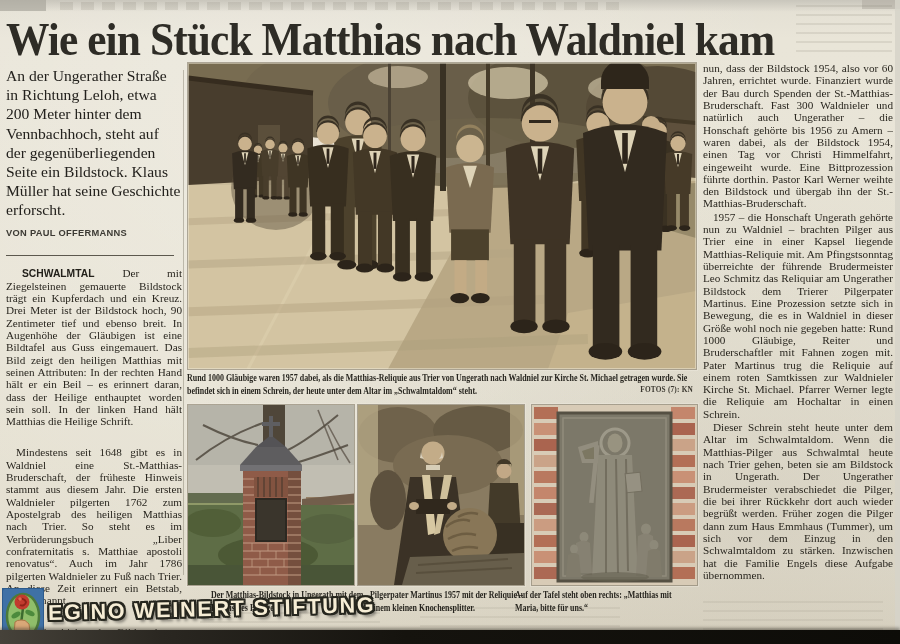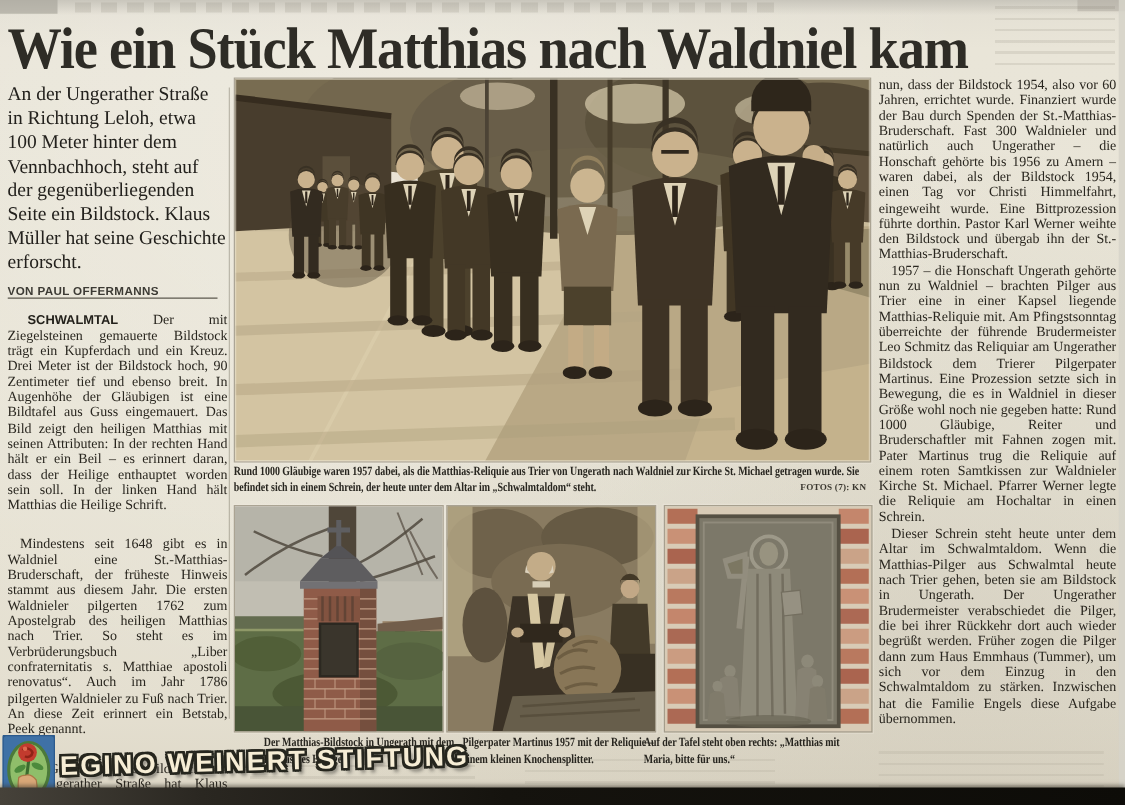--- a/index.html
+++ b/index.html
@@ -24,21 +24,21 @@
   .headline{position:absolute;left:6px;top:16px;width:892px;height:52px;color:#2e2c26;
             font-family:"Liberation Serif",serif;font-weight:bold;font-size:47px;line-height:1.0;
             white-space:nowrap;}
   .headline>span{display:inline-block;transform:scaleX(.925);transform-origin:0 0;letter-spacing:-1px;}
 
   .colrule{position:absolute;left:183px;top:70px;width:1px;height:505px;background:rgba(100,94,78,.35);}
 
   .leftcol{position:absolute;left:6px;top:66px;width:176px;height:578px;overflow:hidden;color:#262420;}
   .lead{font-size:15.6px;line-height:1.23;margin:0 0 9px 0;color:#23211d;}
   .byline{font-family:"Liberation Sans",sans-serif;font-weight:bold;font-size:9.3px;color:#3c3a34;
-          letter-spacing:.3px;border-bottom:1.4px solid #5c584e;padding-bottom:0;margin-bottom:11px;width:168px;}
+          letter-spacing:.3px;border-bottom:1.4px solid #5c584e;padding-bottom:17px;margin-bottom:11px;width:168px;}
   .bodytext p{font-size:11.2px;line-height:1.10;text-align:justify;margin:0;color:#29261f;}
   .bodytext p + p{text-indent:10px;margin-top:19px;}
   .dateline{font-family:"Liberation Sans",sans-serif;font-weight:bold;font-size:10.3px;color:#23211b;margin-left:16px;}
 
   .rightcol{position:absolute;left:703px;top:62px;width:190px;height:568px;overflow:hidden;}
   .rightcol p{font-size:11.2px;line-height:1.10;text-align:justify;margin:0;color:#29261f;font-family:Liberation Serif, serif;}
   .rightcol p + p{text-indent:10px;margin-top:1px;}
 
   .photo{position:absolute;border:1px solid rgba(110,100,80,.5);box-shadow:0 0 0 1px rgba(240,236,224,.4);}
   .photo svg{display:block;}
@@ -76,21 +76,21 @@
   <div class="ghost ghost-l" style="left:420px;top:606px;width:200px;height:30px;opacity:.4;"></div>
   <div class="ghost ghost-l" style="left:703px;top:596px;width:180px;height:34px;opacity:.4;"></div>
 
   <div class="headline">
     <span>Wie ein Stück Matthias nach Waldniel kam</span>
   </div>
 
   <div class="colrule"></div>
 
   <div class="leftcol">
-    <p class="lead">An der Ungerather Straße in Richtung Leloh, etwa 100 Meter hinter dem Vennbachhoch, steht auf der gegenüberliegenden Seite ein Bildstock. Klaus Müller hat seine Geschichte erforscht.</p>
+    <p class="lead">An der Ungerather Straße in Richtung Leloh, etwa 200 Meter hinter dem Vennbachhoch, steht auf der gegenüberliegenden Seite ein Bildstock. Klaus Müller hat seine Geschichte erforscht.</p>
     <div class="byline">VON PAUL OFFERMANNS</div>
     <div class="bodytext">
       <p><span class="dateline">SCHWALMTAL</span> <span>Der mit Ziegelsteinen gemauerte Bildstock trägt ein Kupferdach und ein Kreuz. Drei Meter ist der Bildstock hoch, 90 Zentimeter tief und ebenso breit. In Augenhöhe der Gläubigen ist eine Bildtafel aus Guss eingemauert. Das Bild zeigt den heiligen Matthias mit seinen Attributen: In der rechten Hand hält er ein Beil – es erinnert daran, dass der Heilige enthauptet worden sein soll. In der linken Hand hält Matthias die Heilige Schrift.</span></p>
       <p>Mindestens seit 1648 gibt es in Waldniel eine St.-Matthias-Bruderschaft, der früheste Hinweis stammt aus diesem Jahr. Die ersten Waldnieler pilgerten 1762 zum Apostelgrab des heiligen Matthias nach Trier. So steht es im Verbrüderungsbuch „Liber confraternitatis s. Matthiae apostoli renovatus“. Auch im Jahr 1786 pilgerten Waldnieler zu Fuß nach Trier. An diese Zeit erinnert ein Betstab, Peek genannt.</p>
       <p>Die Geschichte des Bildstocks an der Ungerather Straße hat Klaus Müller erforscht. Für seine Recherchen sichtete er Quellen der St.-Matthias-Bruderschaft Waldniel, auch mündliche Überlieferungen</p>
     </div>
   </div>
 
   <div class="rightcol">
     <p>nun, dass der Bildstock 1954, also vor 60 Jahren, errichtet wurde. Finanziert wurde der Bau durch Spenden der St.-Matthias-Bruderschaft. Fast 300 Waldnieler und natürlich auch Ungerather – die Honschaft gehörte bis 1956 zu Amern – waren dabei, als der Bildstock 1954, einen Tag vor Christi Himmelfahrt, eingeweiht wurde. Eine Bittprozession führte dorthin. Pastor Karl Werner weihte den Bildstock und übergab ihn der St.-Matthias-Bruderschaft.</p>

